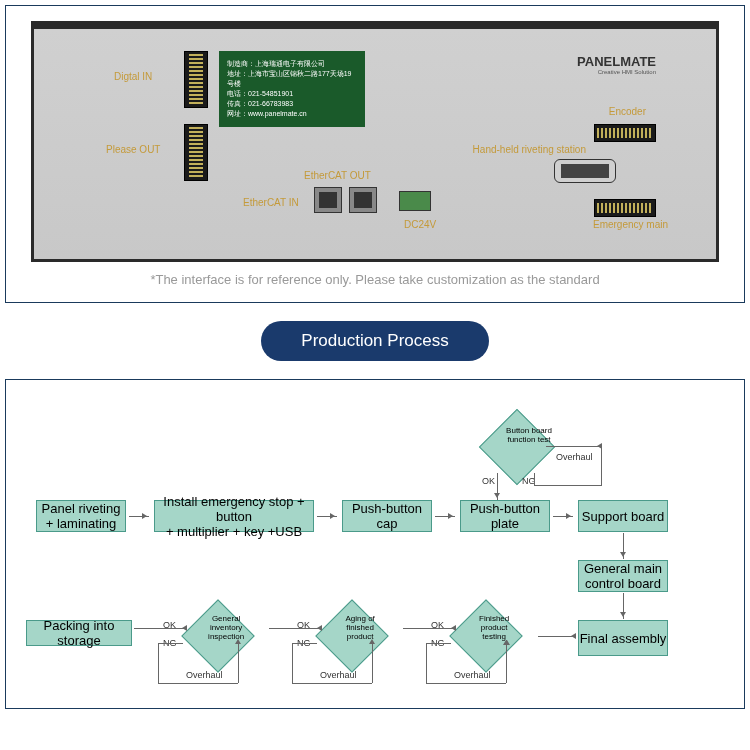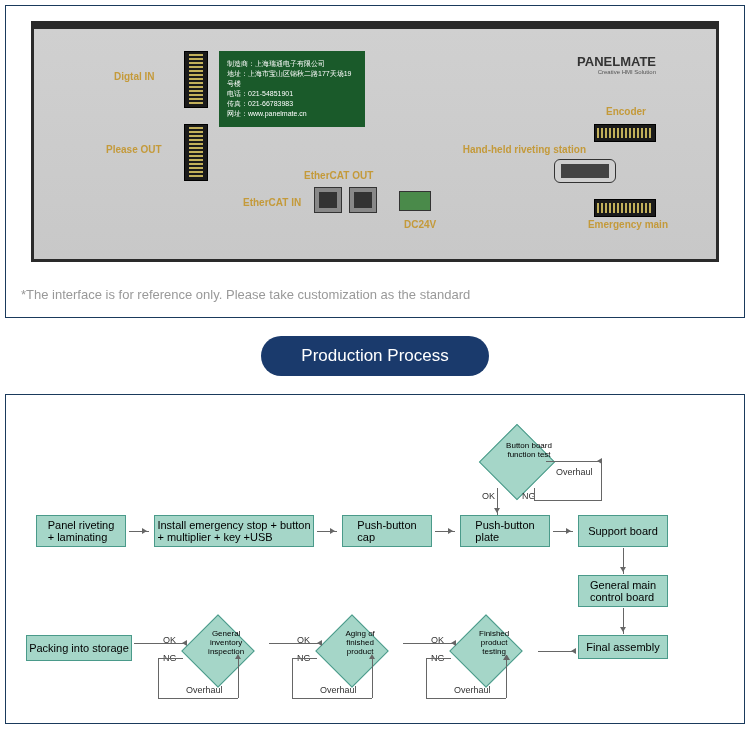--- a/index.html
+++ b/index.html
@@ -2,33 +2,33 @@
 <html><head>
 <meta charset="utf-8">
 <style>
 body{margin:0;font-family:Arial,sans-serif;background:#fff;width:750px}
 .top-box{border:1px solid #1a3a5c;margin:5px;padding:15px;box-sizing:border-box}
 .device{background:linear-gradient(#d0d0d0,#c8c8c8);border:3px solid #2a2a2a;border-top:8px solid #2a2a2a;height:230px;position:relative;margin:0 10px;overflow:hidden}
 .conn-v{position:absolute;width:22px;background:#1a1a1a;border:1px solid #000}
 .conn-v::before{content:'';position:absolute;top:2px;bottom:2px;left:4px;right:4px;background:repeating-linear-gradient(to bottom,#c2b05a 0 2px,transparent 2px 4px)}
 .conn-h{position:absolute;height:16px;background:#1a1a1a;border:1px solid #000}
 .conn-h::before{content:'';position:absolute;left:2px;right:2px;top:3px;bottom:3px;background:repeating-linear-gradient(to right,#c2b05a 0 2px,transparent 2px 4px)}
-.port-label{position:absolute;font-size:10px;color:#c49a3a;font-weight:bold}
+.port-label{position:absolute;font-size:10px;color:#c49a3a;font-weight:normal}
 .rj45{position:absolute;width:26px;height:24px;background:#888;border:1px solid #333}
 .rj45::before{content:'';position:absolute;top:4px;left:4px;right:4px;bottom:4px;background:#333}
 .term{position:absolute;width:30px;height:18px;background:#4a8a4a;border:1px solid #333}
 .serial{position:absolute;width:60px;height:22px;background:#d0d0d0;border:1px solid #333;border-radius:6px}
 .serial::before{content:'';position:absolute;top:4px;left:6px;right:6px;bottom:4px;background:#444}
 .green-label{position:absolute;background:#1a5a2a;color:#fff;font-size:7px;padding:8px;width:130px}
 .brand{position:absolute;font-size:13px;font-weight:bold;color:#333}
 .sub{position:absolute;font-size:6px;color:#555}
-.ref-text{text-align:left;color:#999;font-size:13px;margin-top:25px}
+.ref-text{text-align:center;color:#999;font-size:13px;margin-top:10px}
 .section-title{background:#1a3a6c;color:#fff;text-align:center;padding:10px 40px;border-radius:22px;margin:18px auto;width:fit-content;font-size:17px}
 .diagram-box{border:1px solid #1a3a5c;margin:5px;height:330px;position:relative;box-sizing:border-box}
-.node{position:absolute;background:#a5d6c8;border:1px solid #4a9a8a;font-size:11px;display:flex;align-items:center;justify-content:center;padding:0;box-sizing:border-box}
+.node{position:absolute;background:#a5d6c8;border:1px solid #4a9a8a;font-size:13px;text-align:center;display:flex;align-items:center;justify-content:center;padding:0;box-sizing:border-box}
 .diamond{position:absolute;background:#a5d6c8;border:1px solid #4a9a8a;transform:rotate(45deg)}
 .diamond span{transform:rotate(-45deg);font-size:8px;text-align:center;display:block}
 .arrow-h{position:absolute;height:1px;background:#666}
 .arrow-h::after{content:'';position:absolute;right:-1px;top:-3px;border:3px solid transparent;border-left:5px solid #666}
 .arrow-hl::after{content:'';position:absolute;left:-1px;top:-3px;border:3px solid transparent;border-right:5px solid #666}
 .arrow-v{position:absolute;width:1px;background:#666}
 .arrow-v::after{content:'';position:absolute;bottom:-1px;left:-3px;border:3px solid transparent;border-top:5px solid #666}
 .txt{position:absolute;font-size:9px;color:#333}
 </style>
 </head>
@@ -93,21 +93,21 @@
  <div class="arrow-h" style="top:136px;left:429px;width:20px"></div>
  <div class="node" style="top:120px;left:454px;width:90px;height:32px;white-space:pre-line">Push-button
 plate</div>
  <div class="arrow-h" style="top:136px;left:547px;width:20px"></div>
  <div class="node" style="top:120px;left:572px;width:90px;height:32px">Support board</div>
  <div class="arrow-v" style="top:153px;left:617px;height:26px"></div>
  <div class="node" style="top:180px;left:572px;width:90px;height:32px;white-space:pre-line">General main
 control board</div>
  <div class="arrow-v" style="top:213px;left:617px;height:26px"></div>
 
- <div class="node" style="top:240px;left:572px;width:90px;height:24px">Final assembly</div>
+ <div class="node" style="top:240px;left:572px;width:90px;height:36px">Final assembly</div>
  <div class="arrow-h arrow-hl" style="top:256px;left:532px;width:37px"></div>
  <div class="diamond" style="top:230px;left:454px;width:50px;height:50px">
       <span>Finished product
 testing</span>
     </div>
  <div class="txt" style="top:240px;left:425px">OK</div>
  <div class="txt" style="top:258px;left:425px">NG</div>
  <div class="txt" style="top:290px;left:448px">Overhaul</div>
  <div class="arrow-h arrow-hl" style="top:248px;left:397px;width:52px"></div>
  <div style="position:absolute;top:263px;left:420px;width:25px;height:1px;background:#666"></div>

